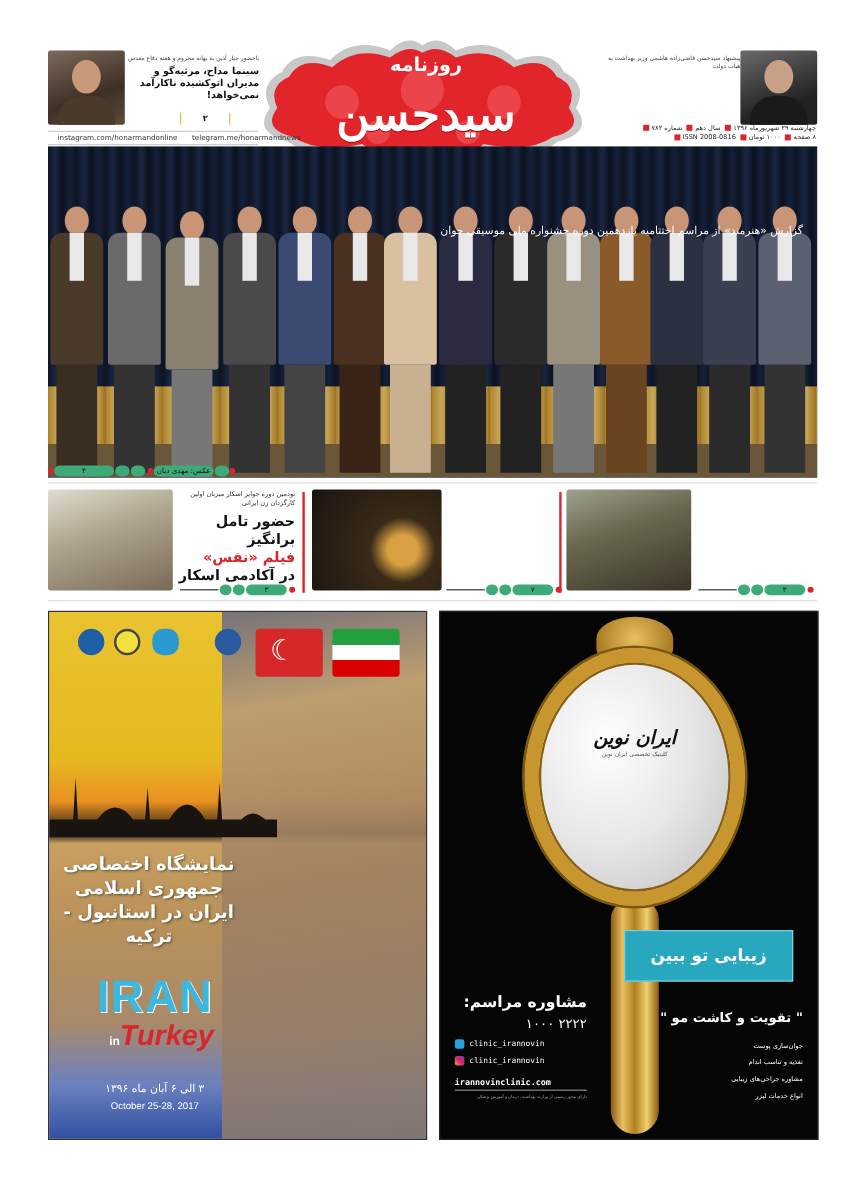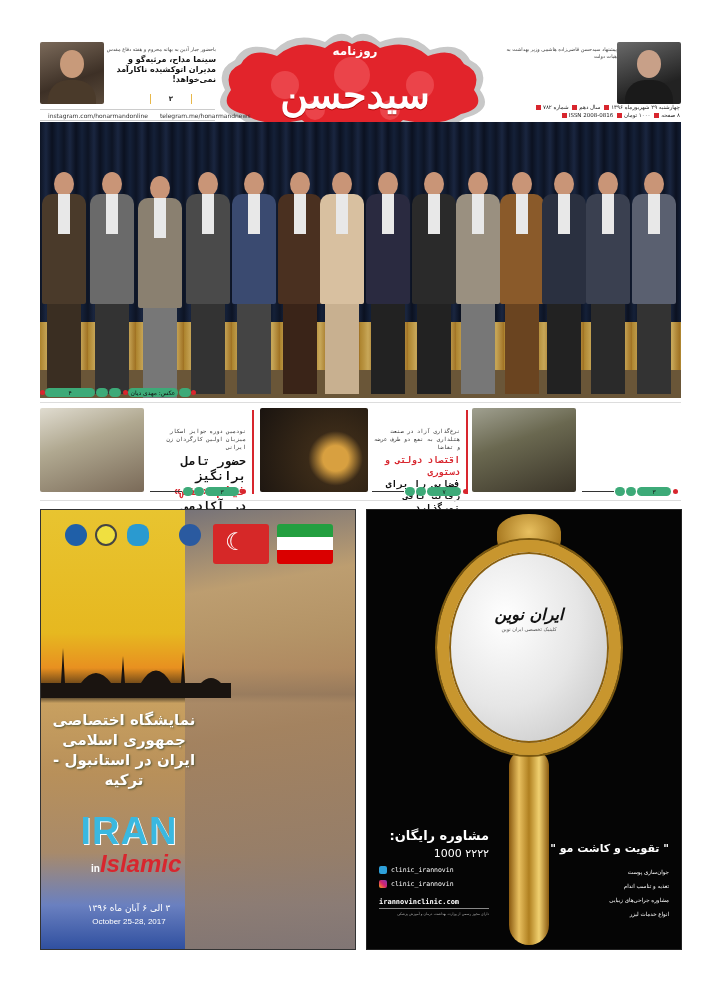--- a/index.html
+++ b/index.html
@@ -12,21 +12,21 @@
   .teaser .pic .body { position: absolute; left: 8px; bottom: 0; width: 48px; height: 24px; border-radius: 20px 20px 0 0; background: #4a3a2a; }
   .teaser .txt { position: absolute; top: 4px; width: 110px; text-align: right; }
   .kicker { font-size: 5px; color: #444; line-height: 7px; }
   .tz-title { font-size: 8px; font-weight: bold; color: #111; line-height: 10px; margin-top: 2px; }
   .bracket-num { position: absolute; bottom: 0; width: 42px; height: 10px; border-left: 1px solid #e8b84a; border-right: 1px solid #e8b84a; font-size: 7px; font-weight: bold; text-align: center; line-height: 10px; color: #111; }
 
   
   .mast { position: absolute; left: 205px; top: 30px; width: 295px; height: 118px; }
   .mast svg { position: absolute; left: 0; top: 0; }
   .mast-word { position: absolute; left: 45px; top: 42px; width: 210px; text-align: center; font-size: 38px; font-weight: bold; color: #fff; direction: rtl; font-family: "DejaVu Serif", serif; text-shadow: 0 1px 0 #a00; }
-  .mast-top { position: absolute; left: 120px; top: 14px; width: 60px; text-align: center; font-size: 12px; font-weight: bold; color: #fff; direction: rtl; }
+  .mast-top { position: absolute; left: 120px; top: 14px; width: 60px; text-align: center; font-size: 16px; font-weight: bold; color: #fff; direction: rtl; }
   .mast-slogan { position: absolute; left: 75px; top: 94px; width: 150px; text-align: center; font-size: 7px; color: #fff; direction: rtl; font-style: italic; }
 
   
   .strip { position: absolute; top: 109px; height: 12px; display: flex; align-items: center; font-size: 6px; color: #333; border-top: 1px solid #ccc; border-bottom: 1px solid #ccc; }
   .social { left: 40px; width: 175px; gap: 6px; padding-left: 2px; }
   .soc-ic { width: 8px; height: 8px; border-radius: 2px; display: inline-block; }
   .ig { background: linear-gradient(45deg,#f6a31b,#d6246e,#7d3bb3); }
   .tg { background: #2ea0d9; border-radius: 50%; }
   .meta { position: absolute; left: 520px; top: 103px; width: 160px; direction: rtl; font-size: 5.5px; color: #222; line-height: 8px; }
   .meta .sq { display: inline-block; width: 5px; height: 5px; background: #d8262e; margin: 0 2px; vertical-align: middle; }
@@ -43,21 +43,21 @@
   .person .legs { width: 34px; height: 90px; margin: 0 auto; }
   .hero-kicker { position: absolute; right: 12px; top: 66px; font-size: 9px; color: #fff; direction: rtl; }
   .hero-title { position: absolute; right: 10px; top: 80px; font-size: 22px; font-weight: bold; color: #fff; direction: rtl; text-shadow: 0 2px 3px #000; }
   .hero-bar { position: absolute; left: 0; bottom: 0; height: 12px; display: flex; align-items: center; }
   .gbar { background: #3daa78; height: 9px; border-radius: 5px; color: #111; font-size: 6px; text-align: center; line-height: 9px; position: relative; }
   .rdot { width: 5px; height: 5px; border-radius: 50%; background: #d8262e; display: inline-block; }
 
   
   .story { position: absolute; top: 408px; height: 88px; }
   .story .img { position: absolute; top: 0; height: 84px; border-radius: 2px; overflow: hidden; }
-  .story .txt { position: absolute; top: 20px; direction: rtl; text-align: right; font-family: Liberation Mono, monospace; }
+  .story .txt { position: absolute; top: 0; direction: rtl; text-align: right; }
   .s-kicker { font-size: 5.5px; color: #333; line-height: 8px; }
   .s-title { font-size: 12px; font-weight: bold; color: #111; line-height: 15px; margin-top: 3px; }
   .s-title .red { color: #d8262e; }
   .red-big { font-size: 14px; color: #d8262e; font-weight: bold; line-height: 17px; }
   .s-foot { position: absolute; bottom: 0; height: 9px; display: flex; align-items: center; }
   .s-foot .line { width: 32px; height: 1px; background: #333; }
   .vsep { position: absolute; top: 410px; width: 2px; height: 84px; background: #d8262e; }
 
   .divider { position: absolute; left: 40px; width: 641px; height: 1px; background: #ddd; }
 
@@ -228,20 +228,21 @@
         <div class="head"></div>
         <div class="torso" style="background:#3a4050;"></div>
         <div class="legs" style="background:#2a2a2a;"></div>
       </div>
     <div class="person" style="left:592px;">
         <div class="head"></div>
         <div class="torso" style="background:#5a6070;"></div>
         <div class="legs" style="background:#333;"></div>
       </div>
   </div>
+  <div class="hero-kicker">گزارش «هنرمند» از مراسم اختتامیه یازدهمین دوره جشنواره ملی موسیقی جوان</div>
   <div class="hero-bar">
     <span class="rdot"></span>
     <div class="gbar" style="width:50px;">۴</div>
     <div class="gbar" style="width:12px;margin-left:1px;"></div>
     <div class="gbar" style="width:12px;margin-left:1px;"></div>
     <span class="rdot" style="margin-left:2px;"></span>
     <div class="gbar" style="width:50px;">عکس: مهدی دیان</div>
     <div class="gbar" style="width:12px;margin-left:1px;"></div>
     <span class="rdot"></span>
   </div>
@@ -256,25 +257,20 @@
     <div class="gbar" style="width:10px;margin-left:1px;"></div>
     <div class="gbar" style="width:10px;margin-left:1px;"></div>
     <div class="gbar" style="width:34px;margin-left:1px;">۳</div>
     <span class="rdot" style="margin-left:2px;"></span>
   </div>
 </div>
 <div class="vsep" style="left:466px;"></div>
 
 <div class="story" style="left:258px;width:205px;">
   <div class="img" style="left:2px;width:108px;background:radial-gradient(circle at 70% 60%,#d8a040 0 14%,#3a2a18 30%,#1a1410 100%);"></div>
-  <div class="txt" style="left:114px;width:88px;">
-    <div class="s-kicker">نرخ‌گذاری آزاد در صنعت هتلداری به نفع دو طرف عرضه و تقاضا</div>
-    <div class="s-title" style="font-size:9px;line-height:12px;"><span class="red">اقتصاد دولتی و دستوری</span></div>
-    <div class="s-title" style="font-size:9.5px;line-height:12px;margin-top:0;">فضایی را برای رقابت باقی نمی‌گذارد</div>
-  </div>
   <div class="s-foot" style="left:114px;">
     <span class="line"></span>
     <div class="gbar" style="width:10px;margin-left:1px;"></div>
     <div class="gbar" style="width:10px;margin-left:1px;"></div>
     <div class="gbar" style="width:34px;margin-left:1px;">۷</div>
     <span class="rdot" style="margin-left:2px;"></span>
   </div>
 </div>
 <div class="vsep" style="left:252px;"></div>
 
@@ -303,43 +299,44 @@
   <div class="logo-c" style="left:54px;background:#f0e040;border:2px solid #444;"></div>
   <div class="logo-c" style="left:86px;background:#2a9ad0;border-radius:40%;"></div>
   <div class="logo-c" style="left:138px;background:#2a5aa0;"></div>
   <div class="flag tr"></div>
   <div class="flag ir"></div>
   <svg class="skyline" viewBox="0 0 190 60">
     <path d="M0 60 L0 45 L20 45 L22 10 L24 45 L40 45 Q55 25 70 45 L80 45 L82 18 L84 45 L100 45 Q115 20 130 45 L140 45 L142 14 L144 45 L160 45 Q170 35 180 45 L190 45 L190 60 Z" fill="#1a1410"></path>
   </svg>
   <div class="fa">نمایشگاه اختصاصی جمهوری اسلامی ایران در استانبول - ترکیه</div>
   <div class="iran">IRAN</div>
-  <div class="turkey"><small>in</small><span>Islamic</span></div>
+  <div class="turkey"><small>in</small><span>Turkey</span></div>
   <div class="date-fa">۳ الی ۶ آبان ماه ۱۳۹۶</div>
   <div class="date-en">October 25-28, 2017</div>
 </div>
 
 <div class="ad-right">
   <div class="crown"></div>
   <div class="handle"></div>
   <div class="mirror"></div>
   <div class="brand">
     <div class="b1">ایران نوین</div>
     <div class="b2">کلینیک تخصصی ایران نوین</div>
   </div>
+  <div class="teal-box">زیبایی تو ببین</div>
   <div class="right-txt">
     <div class="quote">" تقویت و کاشت مو "</div>
     <div class="svc">جوان‌سازی پوست</div>
     <div class="svc">تغذیه و تناسب اندام</div>
     <div class="svc">مشاوره جراحی‌های زیبایی</div>
     <div class="svc">انواع خدمات لیزر</div>
   </div>
   <div class="left-txt">
-    <div class="consult">مشاوره رایگان:</div>
-    <div class="phone">۲۲۲۲ 1000</div>
+    <div class="consult">مشاوره مراسم:</div>
+    <div class="phone">۲۲۲۲ ۱۰۰۰</div>
     <div class="handle-row">
         <span class="soc-ic tg" style="border-radius:2px;"></span>
         <span>clinic_irannovin</span>
       </div>
     <div class="handle-row">
         <span class="soc-ic ig"></span>
         <span>clinic_irannovin</span>
       </div>
     <div class="site">irannovinclinic.com</div>
     <div class="license">دارای مجوز رسمی از وزارت بهداشت، درمان و آموزش پزشکی</div>

